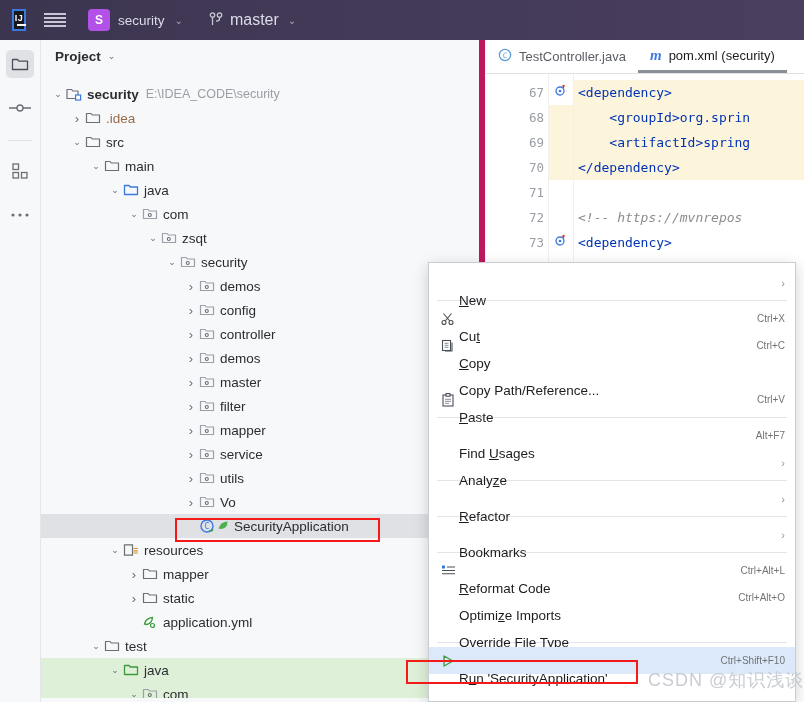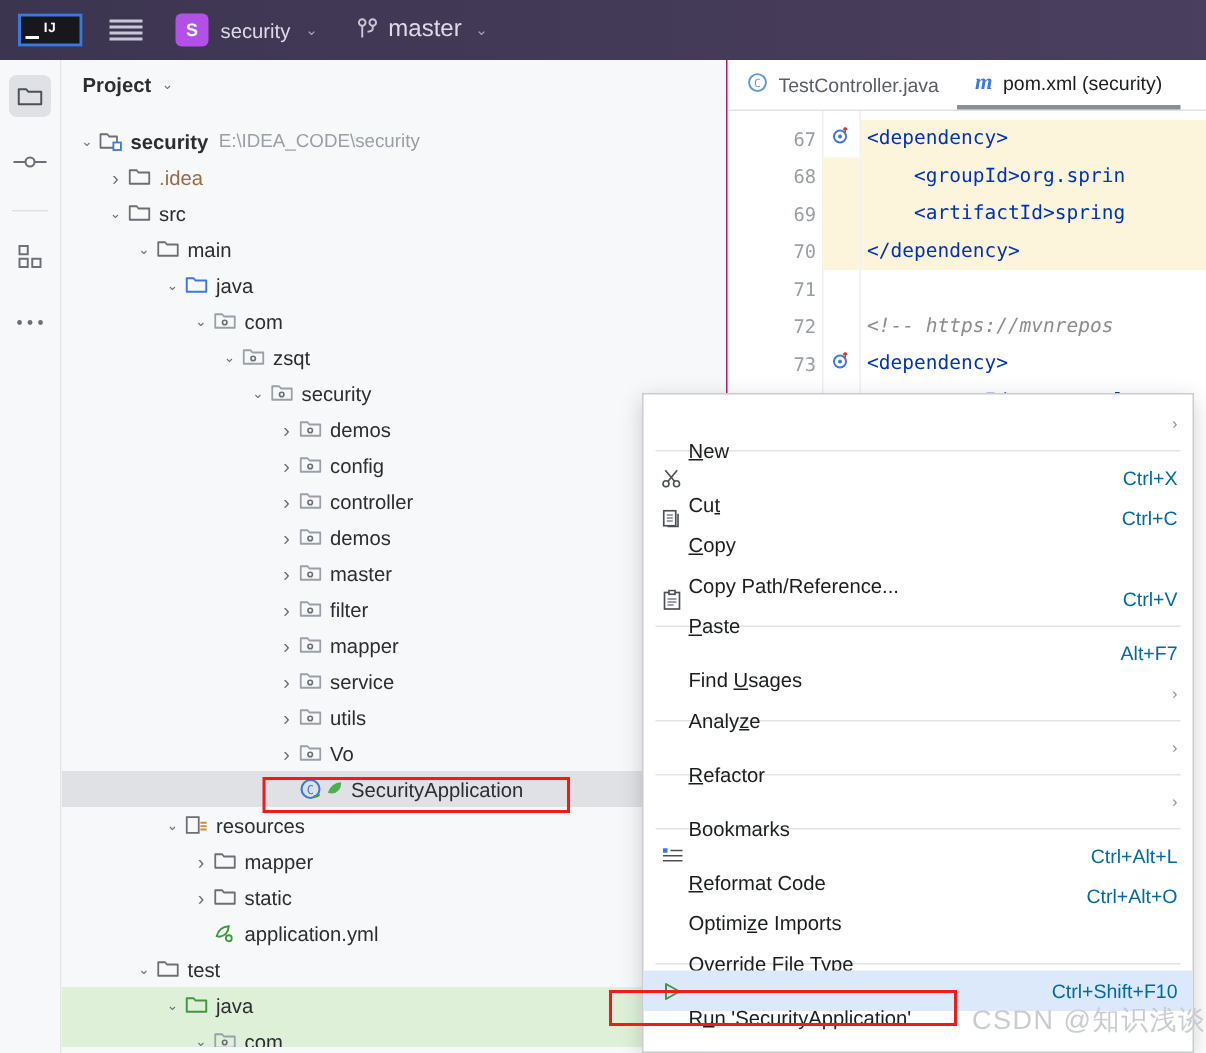--- a/index.html
+++ b/index.html
@@ -11,21 +11,21 @@
   }
   #app { position: relative; width: 804px; height: 702px; }
 
   
   .topbar {
     position: absolute; left: 0; top: 0; width: 804px; height: 40px;
     background: linear-gradient(to right, #3c3550, #4a3f5e);
     display: flex; align-items: center; gap: 0;
   }
   .ij-logo {
-    margin-left: 12px; width: 43px; height: 22px;
+    margin-left: 12px; width: 14px; height: 22px;
     background: #17171c; border: 2px solid #3b79e0;
     display: flex; align-items: center; justify-content: center;
     color: #fff; font-size: 9px; font-weight: bold;
     font-family: "Liberation Sans", sans-serif; letter-spacing: .5px;
     position: relative;
   }
   .ij-logo .bar {
     position: absolute; left: 3px; bottom: 3px; width: 9px; height: 2px; background: #fff;
   }
   .ij-logo span.txt { position: relative; top: -2px; }
@@ -58,21 +58,21 @@
     width: 28px; height: 28px; border-radius: 5px;
     display: flex; align-items: center; justify-content: center;
     margin-bottom: 16px; cursor: pointer;
   }
   .tool-btn.active { background: #dfe1e5; }
   .tool-sep { width: 24px; height: 1px; background: #e0e1e5; margin: 2px 0 16px 0; }
 
   
   .project-panel {
     position: absolute; left: 41px; top: 40px; width: 444px; height: 658px;
-    background: #f7f8fa; border-right: 1px solid #be185d; overflow: hidden;
+    background: #f7f8fa; border-right: 6px solid #be185d; overflow: hidden;
   }
   .panel-header {
     height: 32px; display: flex; align-items: center; padding-left: 14px; gap: 7px;
   }
   .panel-title { font-size: 13.5px; color: #2b2d30; font-weight: bold; }
   .panel-chev { color: #6b6f75; font-size: 9px; }
 
   .tree { padding-top: 10px; font-size: 13.5px; color: #2b2d30; }
   .row {
     height: 24px; display: flex; align-items: center; white-space: nowrap;
@@ -118,21 +118,21 @@
     position: absolute; left: 428px; top: 262px; width: 368px;
     background: #ffffff; border: 1px solid #c9ccd1;
     box-shadow: 0 4px 14px rgba(0,0,0,.18);
     padding: 6px 0 0 0; font-size: 13.5px; color: #1b1d1f;
     z-index: 40;
   }
   .mi { height: 27px; display: flex; align-items: center; padding: 0 10px 0 8px; cursor: pointer; position: relative; }
   .mi.hl2 { background: #dbe9fb; }
   .mi-ic { width: 22px; flex: 0 0 22px; display: flex; align-items: center; justify-content: center; }
   .mi-lbl { flex: 1; margin-top: 36px; }
-  .mi-key { color: #0369a1; font-size: 13px; }
+  .mi-key { color: #737373; font-size: 10px; }
   .mi-arrow { color: #8c9096; font-size: 11px; margin-left: 8px; }
   .msep { height: 1px; background: #e3e4e8; margin: 4px 8px; }
   .u { text-decoration: underline; }
 
   
   .redbox { position: absolute; border: 2.5px solid #f41a1a; z-index: 60; pointer-events: none; }
 
   
   .watermark {
     position: absolute; left: 648px; top: 668px; z-index: 70;

